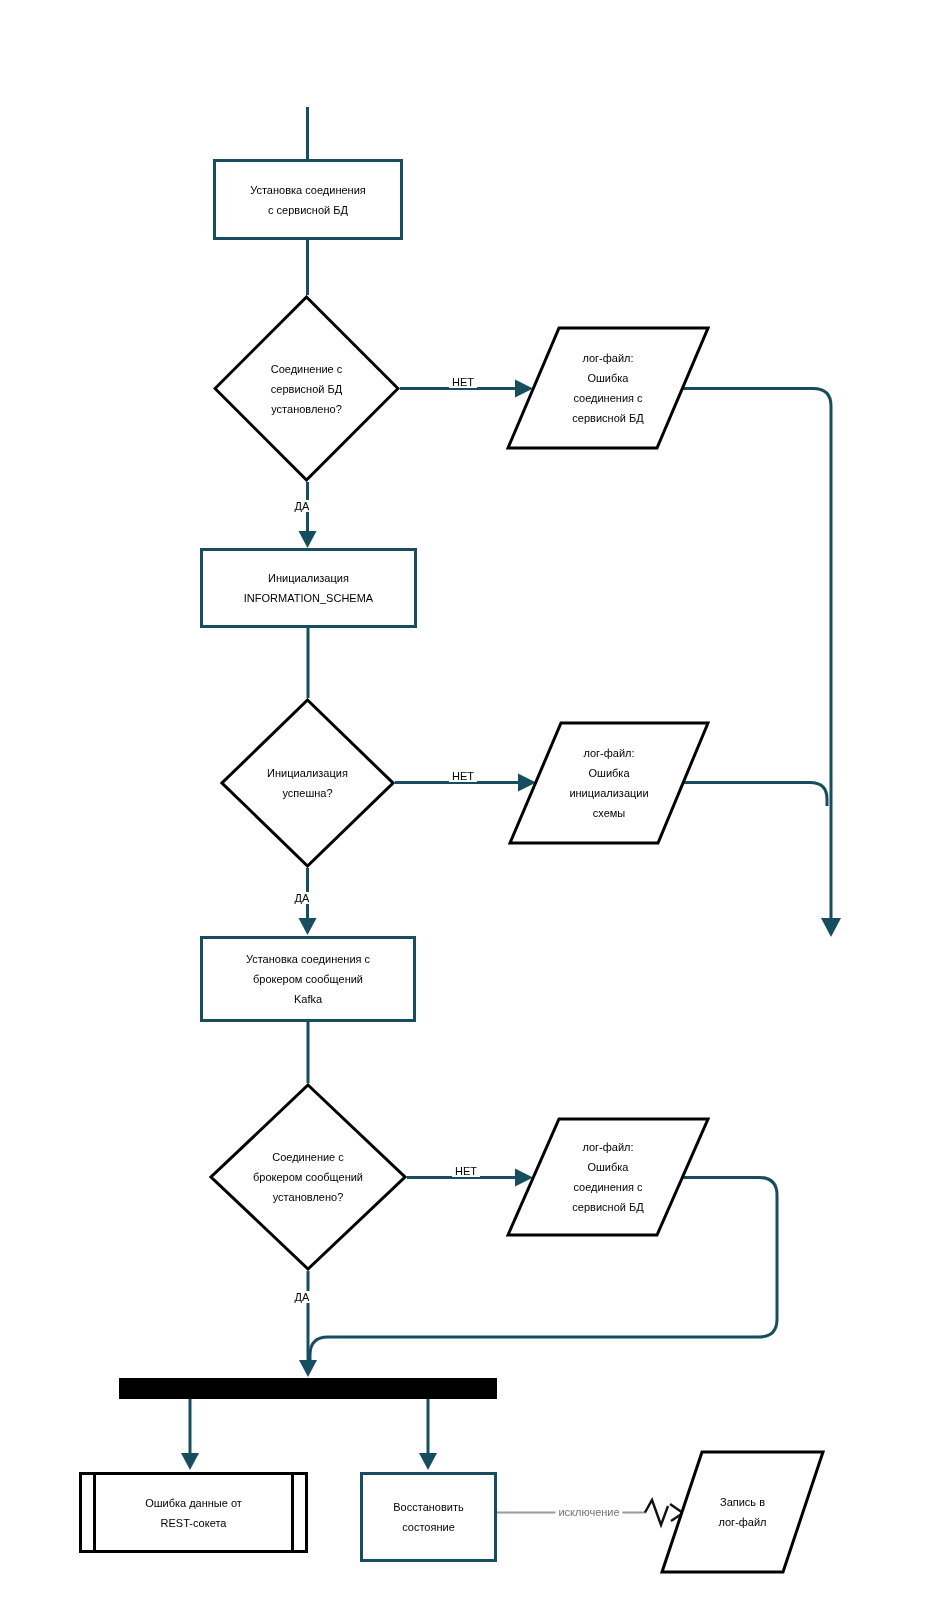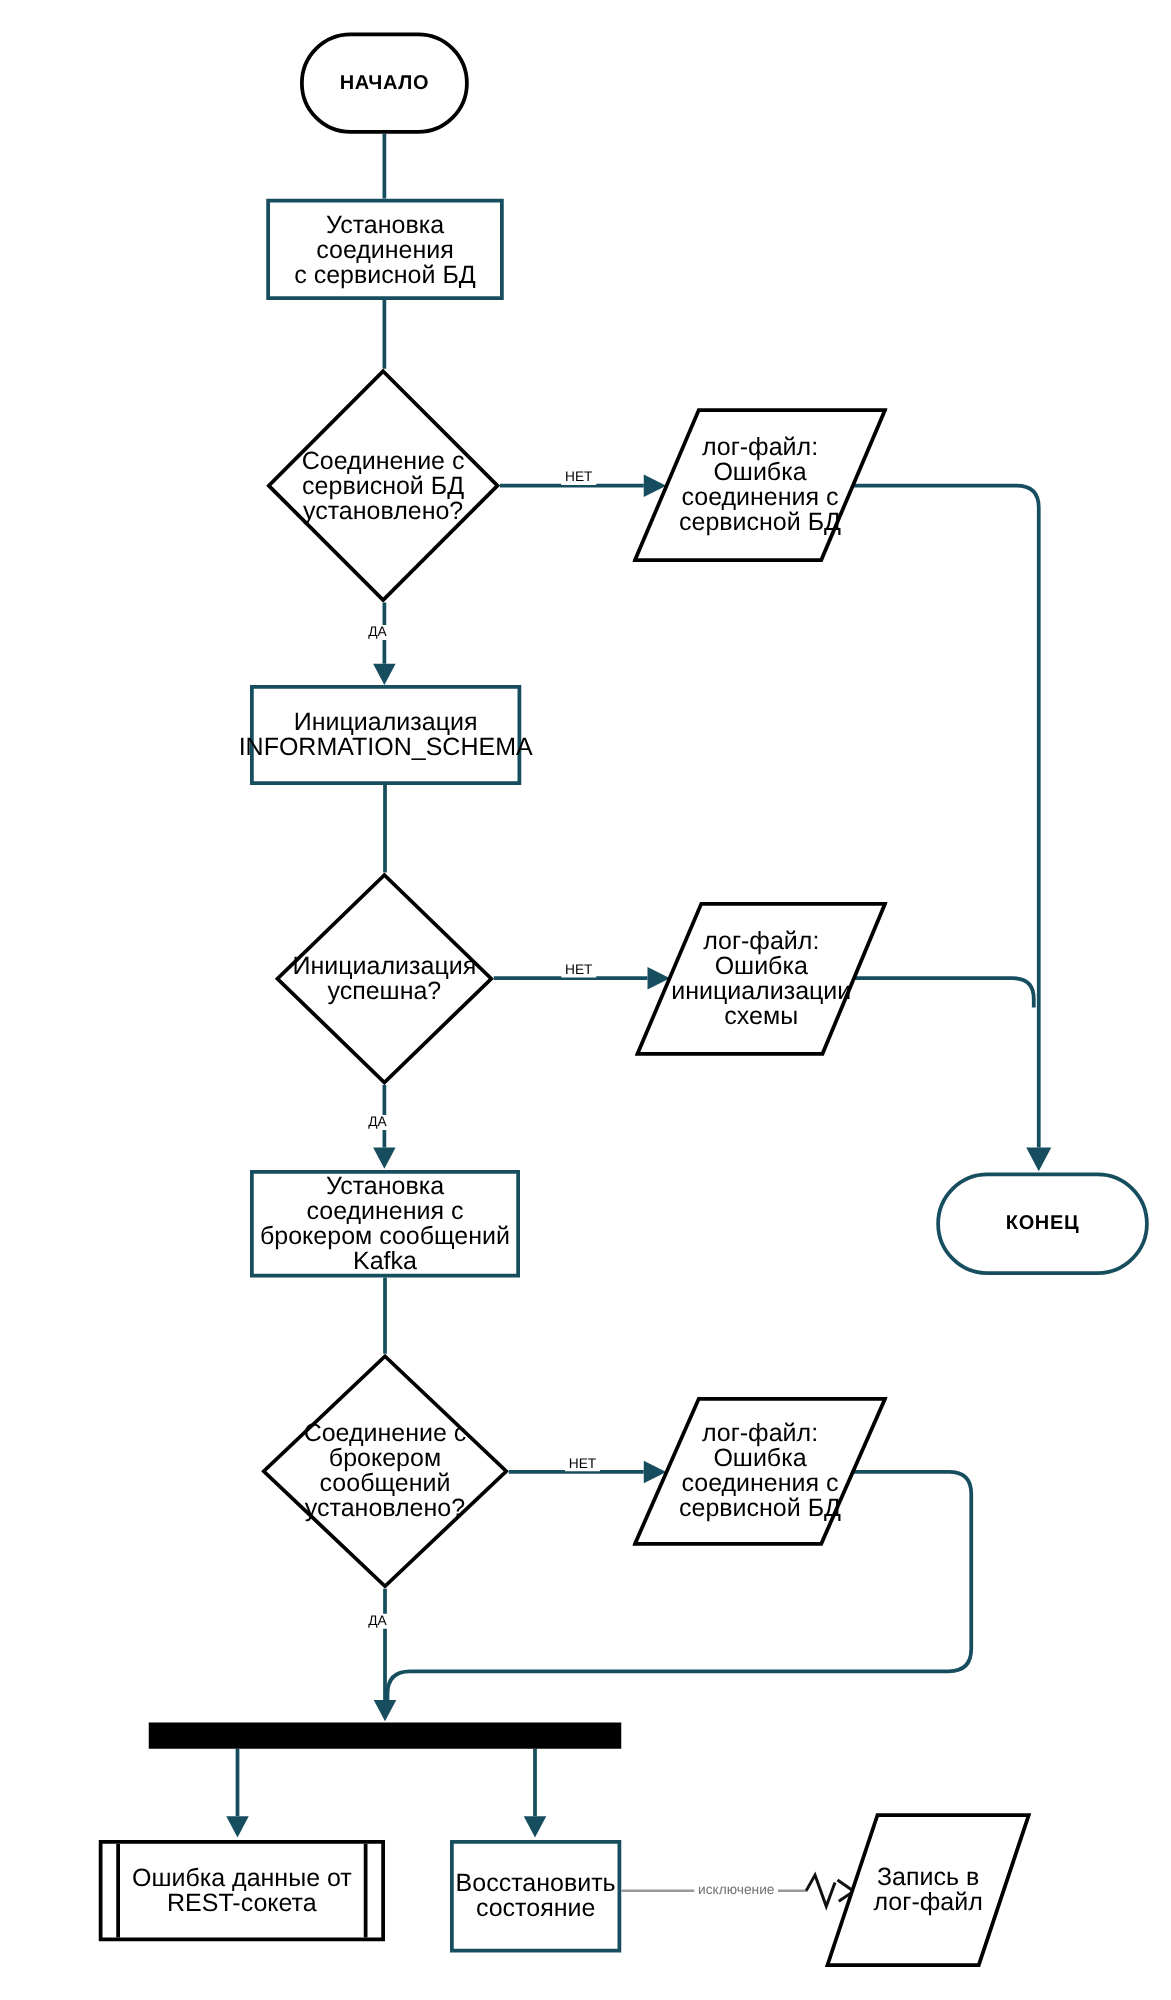--- a/index.html
+++ b/index.html
@@ -8,21 +8,21 @@
     font-family:"Liberation Sans", sans-serif; color:#000; overflow:hidden;
   }
   .edges { position:absolute; left:0; top:0; width:937px; height:1600px; }
   .edges path.c   { stroke:var(--connector-color,#174E5F); stroke-width:3; fill:none; }
   .edges polygon.a{ fill:var(--connector-color,#174E5F); stroke:none; }
   .edges path.x   { stroke:var(--exception-color,#999999); stroke-width:2; fill:none; }
   .edges path.z   { stroke:#111; stroke-width:2.4; fill:none; }
 
   .node {
     position:absolute; display:flex; align-items:center; justify-content:center;
-    text-align:center; white-space:pre-line; font-size:20px; line-height:20px;
+    text-align:center; white-space:pre-line; font-size:11px; line-height:20px;
     box-sizing:border-box;
   }
   .rect  { border:3px solid var(--connector-color,#174E5F); background:#fff; }
   .terminator { background:#fff; font-weight:bold; font-size:16px; letter-spacing:0.5px; }
   .terminator.start { border:3px solid #000; border-radius:42px; }
   .terminator.end   { border:3px solid var(--connector-color,#174E5F); border-radius:42px; }
   .predef { border:3px solid #000; background:#fff; }
   .predef .inner-line { position:absolute; top:0; bottom:0; width:3px; background:#000; }
   .predef .inner-line.l { left:11px; }
   .predef .inner-line.r { right:11px; }
@@ -83,23 +83,20 @@
     <path class="c" d="M190,1399 V1453"></path>
     <polygon class="a" points="181,1453 199,1453 190,1470"></polygon>
     <path class="c" d="M428,1399 V1453"></path>
     <polygon class="a" points="419,1453 437,1453 428,1470"></polygon>
 
     <path class="x" d="M497,1512.5 H646"></path>
     <path class="z" d="M645,1512.5 L652,1500 L661,1525 L668,1506"></path>
     <path class="z" d="M670,1504 L683,1513 L671,1521"></path>
   </svg>
 
-  <div class="node terminator start" style="left:240px;top:26px;width:135px;height:81px">
-    <span class="label">НАЧАЛО</span>
-  </div>
 
   <div class="node rect" style="left:213px;top:159px;width:190px;height:81px">
     <span class="label">Установка соединения
 с сервисной БД</span>
   </div>
 
   <div class="node shape" style="left:213px;top:295px;width:187px;height:187px">
     <svg class="outline" width="187" height="187" viewBox="0 0 187 187">
       <polygon class="blk" points="93.5,2 185,93.5 93.5,185 2,93.5"></polygon>
     </svg>
@@ -140,23 +137,20 @@
 инициализации
 схемы</span>
   </div>
 
   <div class="node rect" style="left:200px;top:936px;width:216px;height:86px">
     <span class="label">Установка соединения с
 брокером сообщений
 Kafka</span>
   </div>
 
-  <div class="node terminator end" style="left:749px;top:938px;width:170px;height:82px">
-    <span class="label">КОНЕЦ</span>
-  </div>
 
   <div class="node shape" style="left:209px;top:1083px;width:198px;height:188px">
     <svg class="outline" width="198" height="188" viewBox="0 0 198 188">
       <polygon class="blk" points="99,2 196,94 99,186 2,94"></polygon>
     </svg>
     <span class="label">Соединение с
 брокером сообщений
 установлено?</span>
   </div>
 

